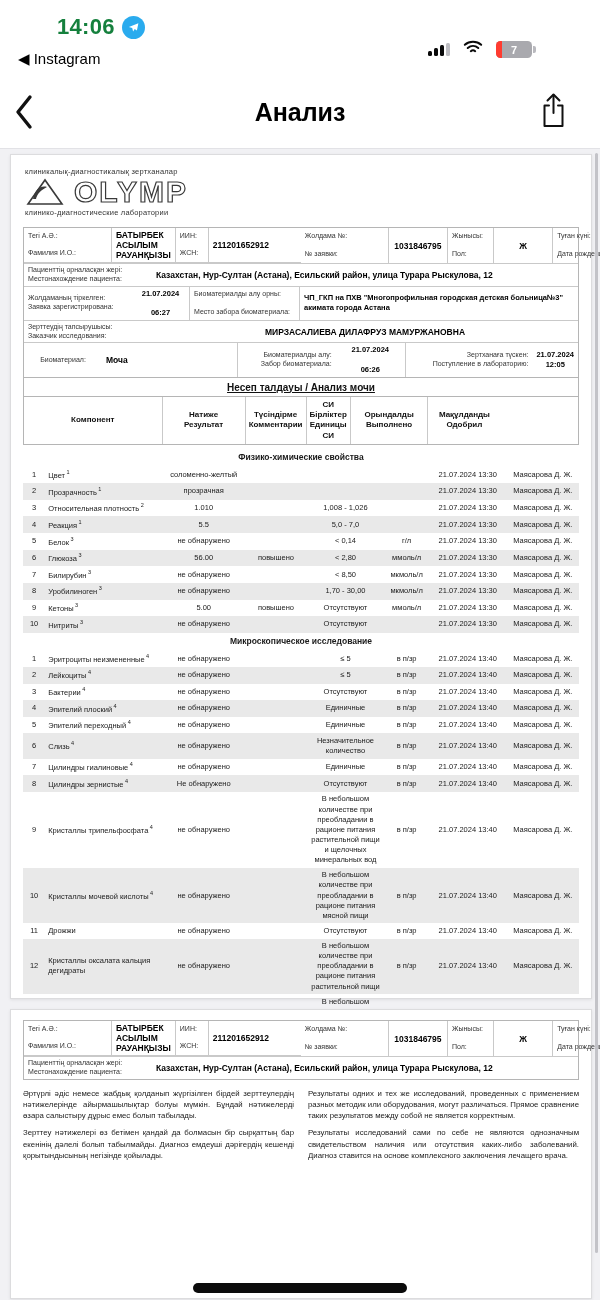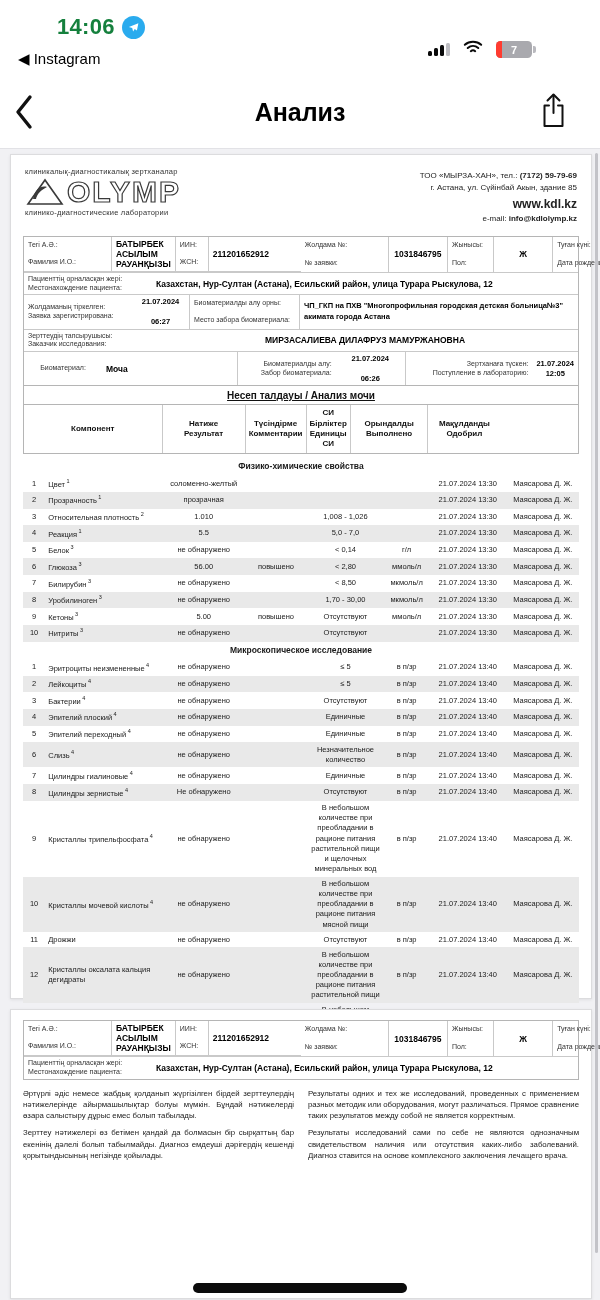--- a/index.html
+++ b/index.html
@@ -30,21 +30,21 @@
   
   .doc-area { position:absolute; top:148px; left:0; width:600px; height:1152px; background:#f1f1f4; border-top:1px solid #e2e2e6; }
   .page { position:absolute; left:10px; width:582px; background:#fff; border:1px solid #dcdcde; box-shadow:0 1px 3px rgba(0,0,0,.08); }
   .page1 { top:5px; height:845px; padding:10px 12px; }
   .page2 { top:860px; height:290px; padding:10px 12px; }
   .scrollbar { position:absolute; right:2px; top:4px; width:3px; height:1100px; border-radius:2px; background:#c3c3c8; }
   
   .lab-header { display:flex; justify-content:space-between; margin:2px 2px 10px 2px; }
   .lab-left { width:230px; }
   .lab-kk { font-size:7.5px; color:#333; letter-spacing:.2px; }
-  .lab-logo-row { display:flex; align-items:center; gap:2px; margin:1px 0; }
+  .lab-logo-row { display:flex; align-items:center; gap:9px; margin:1px 0; }
   .lab-logo-word { font-size:30px; font-weight:700; letter-spacing:2px; color:#fff;
     -webkit-text-stroke:1.2px #3a3a3a; text-stroke:1.2px #3a3a3a; line-height:30px; }
   .lab-ru { font-size:7.5px; color:#333; letter-spacing:.2px; }
   .lab-right { text-align:right; font-size:8px; color:#222; line-height:1.55; padding-top:3px; }
   .lab-right b { font-size:8px; }
   .lab-site { font-size:12px; font-weight:700; }
   
   .pt { border:1px solid #b5b5b5; font-size:7px; color:#222; background:#fff; }
   .pt .lbl { color:#333; line-height:1.25; }
   .pt .val { font-weight:700; font-size:8.5px; color:#000; }
@@ -166,26 +166,20 @@
         <div class="lab-kk">клиникалық-диагностикалық зертханалар</div>
         <div class="lab-logo-row">
           <svg width="40" height="30" viewBox="0 0 40 30">
             <path d="M3 27 L20 3 L37 27 Z" fill="none" stroke="#3a3a3a" stroke-width="1.6"></path>
             <path d="M8 22 C10 12 16 8 22 10 C16 13 12 17 11 22 Z" fill="#3a3a3a"></path>
           </svg>
           <span class="lab-logo-word">OLYMP</span>
         </div>
         <div class="lab-ru">клинико-диагностические лаборатории</div>
       </div>
-      <div class="lab-right">
-        <div><span>ТОО «МЫРЗА-ХАН», тел.:</span> <b>(7172) 59-79-69</b></div>
-        <div>г. Астана, ул. Сүйінбай Акын, здание 85</div>
-        <div class="lab-site">www.kdl.kz</div>
-        <div><span>e-mail:</span> <b>info@kdlolymp.kz</b></div>
-      </div>
     </div>
 
     <div class="pt">
       <div class="pt-top">
         <div class="pt-topleft">
           <div class="ptr ptr1">
             <div class="cell br lbl" style="width:88px">
                 <span>Тегі А.Ә.:</span>
                 <br>
                 <span>Фамилия И.О.:</span>

